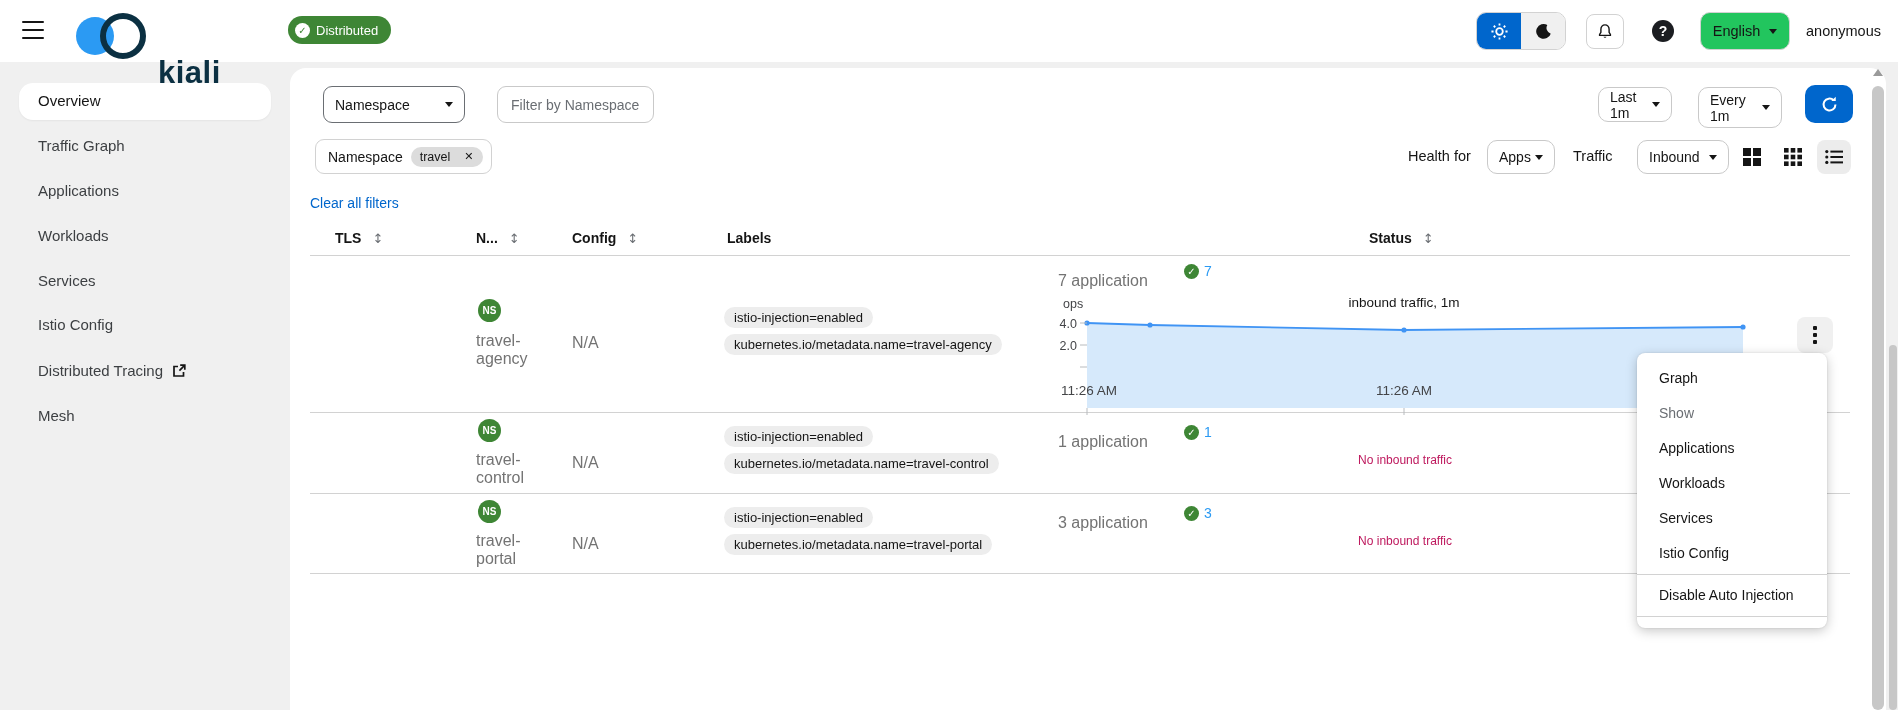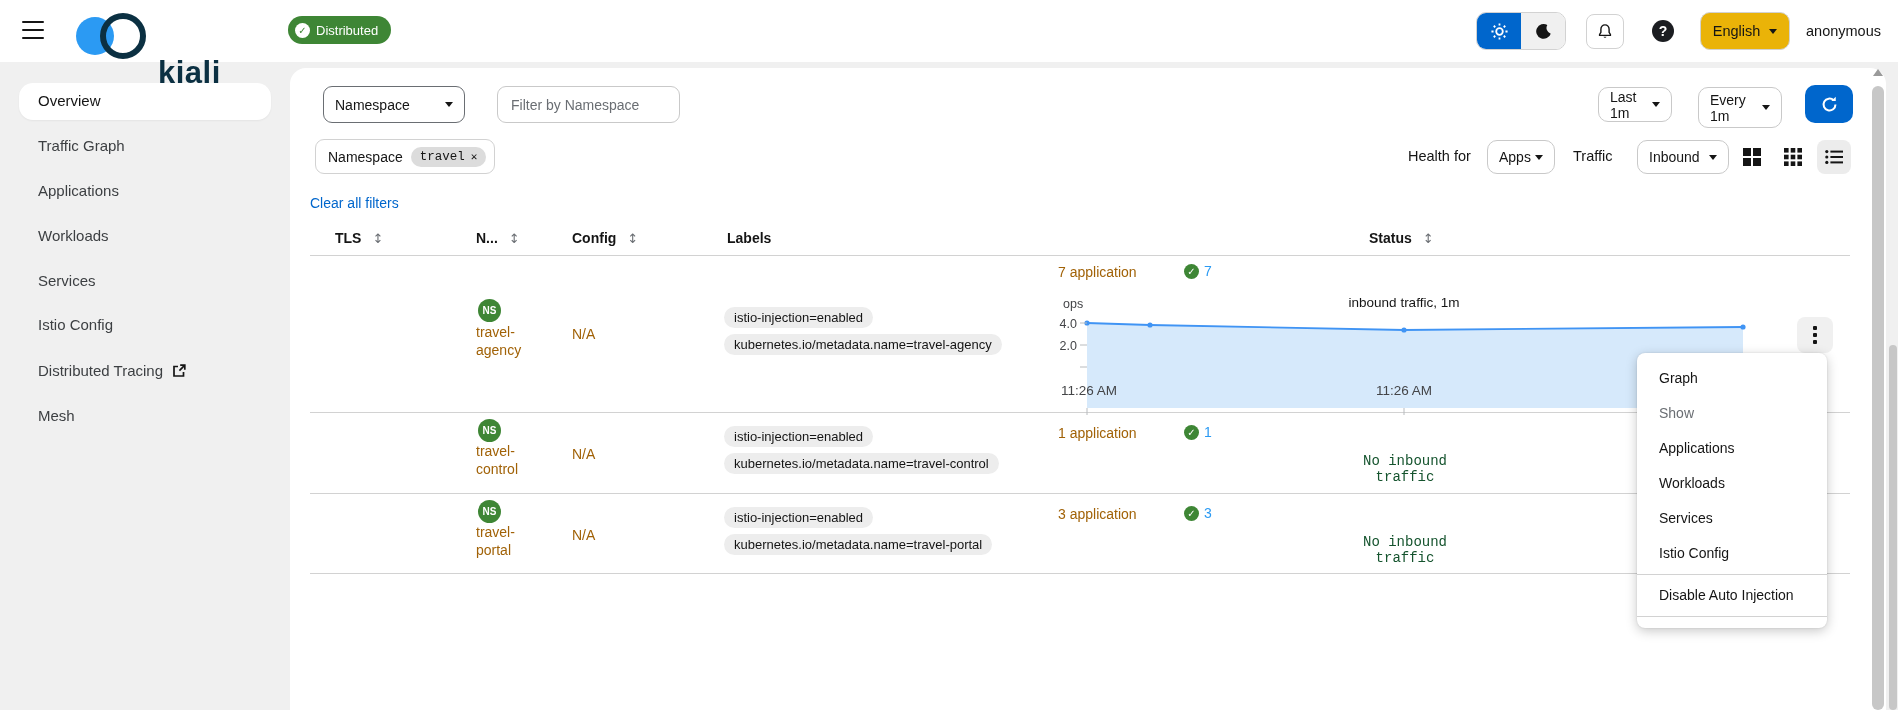--- a/index.html
+++ b/index.html
@@ -17,55 +17,55 @@
   .logo-text { position:absolute; left:84px; top:9px; font-size:31px; font-weight:bold; color:#0b3042; letter-spacing:.5px;margin-top:40px; }
   .k8s-badge { position:absolute; left:288px; top:16px; height:28px; background:#3e8635; color:#fff; border-radius:14px; display:flex; align-items:center; gap:6px; padding:0 13px 0 7px; font-size:13px; }
   .k8s-check { width:15px; height:15px; border-radius:50%; background:#fff; color:#3e8635; font-size:10px; font-weight:bold; display:flex; align-items:center; justify-content:center; }
   .theme-toggle { position:absolute; left:1476px; top:12px; width:90px; height:38px; border:1px solid #d2d2d2; border-radius:10px; overflow:hidden; display:flex; }
   .theme-seg { width:45px; height:100%; display:flex; align-items:center; justify-content:center; cursor:pointer; }
   .seg-light { background:#0066cc; }
   .seg-dark  { background:#f0f0f0; }
   .iconbtn { position:absolute; background:#fff; border:1px solid #d2d2d2; border-radius:8px; display:flex; align-items:center; justify-content:center; cursor:pointer; }
   .bell-btn { left:1586px; top:14px; width:38px; height:35px; }
   .help-icon { position:absolute; left:1652px; top:20px; width:22px; height:22px; border-radius:50%; background:#1b1d21; color:#fff; font-size:14px; font-weight:bold; display:flex; align-items:center; justify-content:center; cursor:pointer; }
-  .lang-btn { position:absolute; left:1700px; top:12px; width:90px; height:38px; background:#eab308; border:1px solid #d2d2d2; border-radius:10px; display:flex; align-items:center; justify-content:center; gap:9px; font-size:14.5px; cursor:pointer; }
+  .lang-btn { position:absolute; left:1700px; top:12px; width:90px; height:38px; background:#22c55e; border:1px solid #d2d2d2; border-radius:10px; display:flex; align-items:center; justify-content:center; gap:9px; font-size:14.5px; cursor:pointer; }
   .username { position:absolute; left:1806px; top:23px; font-size:14.5px; color:#151515; }
   .caret { width:0; height:0; border-left:4.5px solid transparent; border-right:4.5px solid transparent; border-top:5.5px solid #151515; display:inline-block; }
 
   
   .side-item { position:absolute; left:38px; font-size:15px; color:#3c3f42; display:flex; align-items:center; gap:9px; cursor:pointer; white-space:nowrap;text-align:center; }
   .side-active-pill { position:absolute; left:19px; top:83px; width:252px; height:37px; background:#fff; border-radius:14px; box-shadow:0 1px 2px rgba(0,0,0,.05); }
 
   
   .card { position:absolute; left:290px; top:68px; width:1596px; height:642px; background:#fff; border-radius:16px 16px 0 0; }
 
   .pf-select { position:absolute; background:#fff; border:1px solid #c9c9c9; border-radius:10px; display:flex; align-items:center; justify-content:space-between; padding:0 11px; font-size:14px; cursor:pointer; }
   .pf-select.dark-border { border:1.5px solid #6a6e73; border-radius:9px; }
   .pf-input { position:absolute; border:1px solid #c9c9c9; border-radius:9px; padding:0 13px; font-size:14px; font-family:inherit; color:#151515; background:#fff; }
   .pf-input::placeholder { color:#6a6e73; }
   .chip-group { position:absolute; left:315px; top:139px; height:35px; border:1px solid #d2d2d2; border-radius:9px; display:flex; align-items:center; gap:8px; padding:0 8px 0 12px; font-size:14px; background:#fff; }
-  .chip { background:#dcdcdc; border-radius:12px; padding:3px 9px; font-size:12.5px; display:flex; align-items:center; gap:6px;font-family:Liberation Mono, monospace; }
+  .chip { background:#dcdcdc; border-radius:12px; padding:3px 9px; font-size:12.5px; display:flex; align-items:center; gap:14px; }
   .chip-x { font-size:11px; font-weight:bold; cursor:pointer; }
   .link { color:#0066cc; font-size:14px; cursor:pointer; }
   .refresh-btn { position:absolute; left:1805px; top:85px; width:48px; height:38px; background:#0066cc; border-radius:10px; display:flex; align-items:center; justify-content:center; cursor:pointer; }
   .plain-label { position:absolute; font-size:14.5px; color:#151515; }
   .view-icon { position:absolute; width:34px; height:34px; display:flex; align-items:center; justify-content:center; border-radius:8px; cursor:pointer; }
   .view-icon.selected { background:#ececec; }
 
   
   .th { position:absolute; top:230px; font-size:14px; font-weight:bold; color:#151515; display:flex; align-items:center; gap:11px; }
   .sort-glyph { font-size:13px; color:#6a6e73; font-weight:normal; font-family:"DejaVu Sans",sans-serif; }
   .row-sep { position:absolute; left:310px; width:1540px; border-top:1px solid #d2d2d2; }
   .ns-badge { position:absolute; width:23px; height:23px; border-radius:50%; background:#3e8635; color:#fff; font-size:10px; font-weight:bold; display:flex; align-items:center; justify-content:center; }
-  .cell-text { position:absolute; font-size:14px; color:#a16207; }
+  .cell-text { position:absolute; font-size:16px; color:#737373;margin-top:8px; }
   .label-chip { position:absolute; background:#ededed; border-radius:12px; padding:3px 10px; font-size:13px; color:#151515; white-space:nowrap; }
   .count-link { color:#2b9af3; font-size:14px; cursor:pointer; }
   .health-group { position:absolute; display:flex; align-items:center; gap:5px; }
   .check-circle { width:15px; height:15px; border-radius:50%; background:#3e8635; color:#fff; font-size:10px; font-weight:bold; display:flex; align-items:center; justify-content:center; }
-  .status-text { position:absolute; font-size:14px; color:#14532d;font-family:Liberation Mono, monospace; }
+  .status-text { position:absolute; font-size:12px; color:#be185d; }
   .kebab-btn { position:absolute; left:1797px; top:317px; width:36px; height:36px; background:#f0f0f0; border-radius:8px; display:flex; flex-direction:column; align-items:center; justify-content:center; gap:3px; cursor:pointer; }
   .kebab-btn i { width:4px; height:4px; background:#151515; border-radius:1px; }
 
   
   .ctx-menu { position:absolute; left:1637px; top:353px; width:190px; background:#fff; border-radius:8px; box-shadow:0 3px 12px rgba(3,3,3,.22), 0 0 2px rgba(3,3,3,.12); padding:8px 0; z-index:50; }
   .ctx-item { height:35px; line-height:35px; padding-left:22px; font-size:14px; color:#151515; cursor:pointer; white-space:nowrap; }
   .ctx-item.header { color:#6a6e73; cursor:default; }
   .ctx-div { border-top:1px solid #d2d2d2; margin:3px 0; }
 
   
@@ -159,21 +159,21 @@
 <div class="side-item" style="top:407px;">
     <span>Mesh</span>
   </div>
 
 <div class="card"></div>
 
 <div class="pf-select dark-border" style="left:323px; top:86px; width:142px; height:37px;">
   <span>Namespace</span>
   <span class="caret"></span>
 </div>
-<input class="pf-input" style="left: 497px; top: 86px; width: 183px; height: 37px;" placeholder="Filter by Namespace">
+<input class="pf-input" style="left: 497px; top: 86px; width: 157px; height: 37px;" placeholder="Filter by Namespace">
 
 <div class="pf-select" style="left:1598px; top:87px; width:74px; height:35px;">
   <span>Last 1m</span>
   <span class="caret"></span>
 </div>
 <div class="pf-select" style="left:1698px; top:87px; width:84px; height:41px;">
   <span>Every 1m</span>
   <span class="caret"></span>
 </div>
 <div class="refresh-btn">

